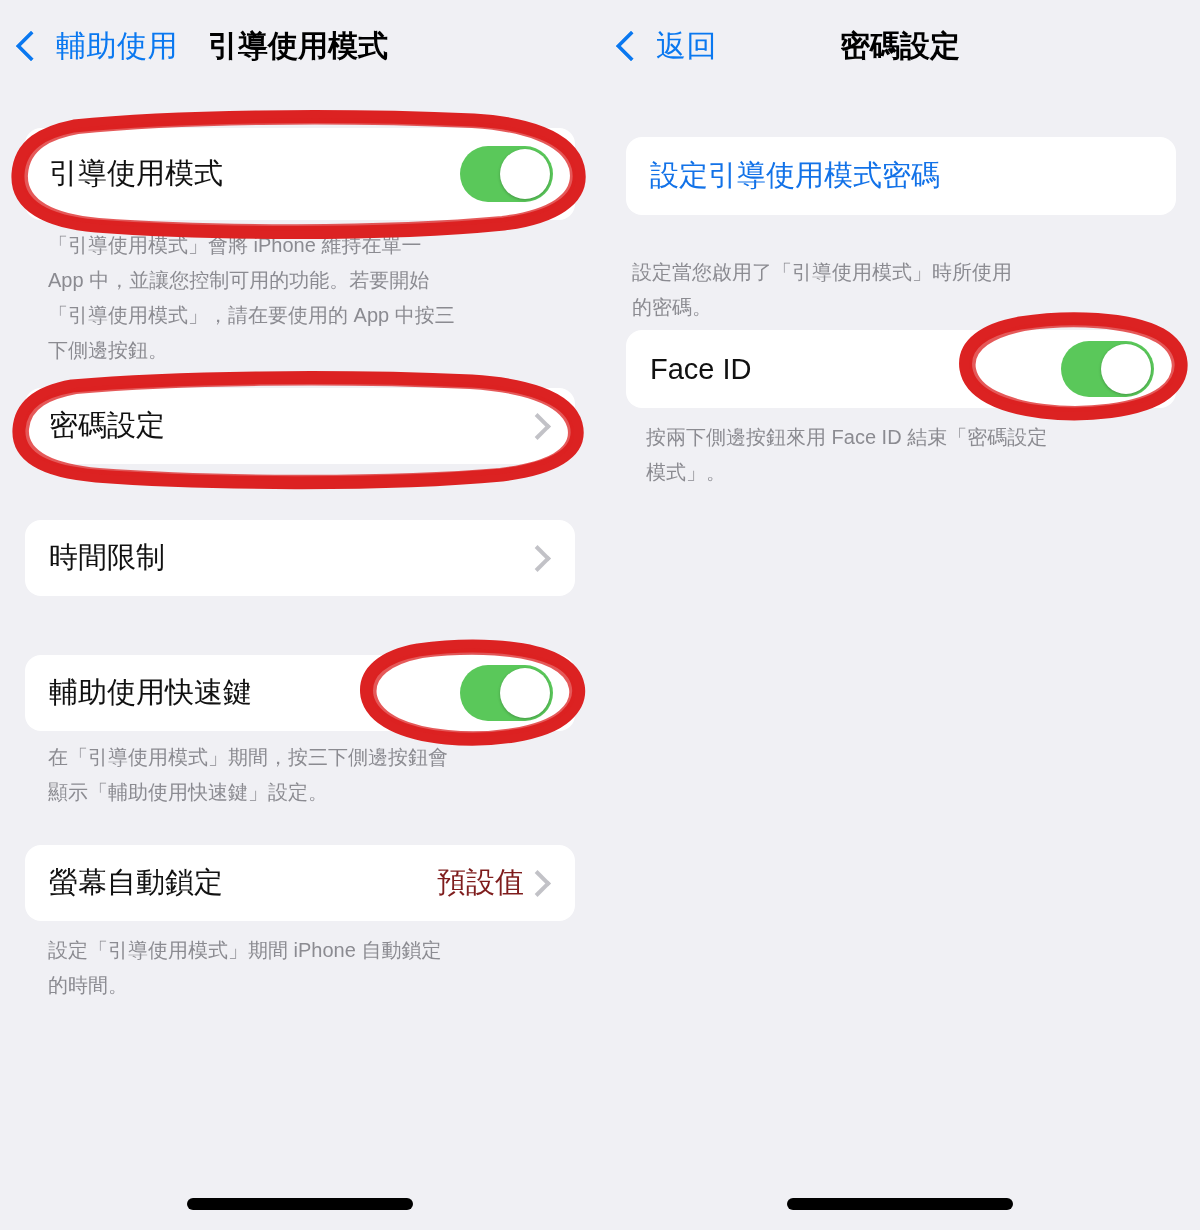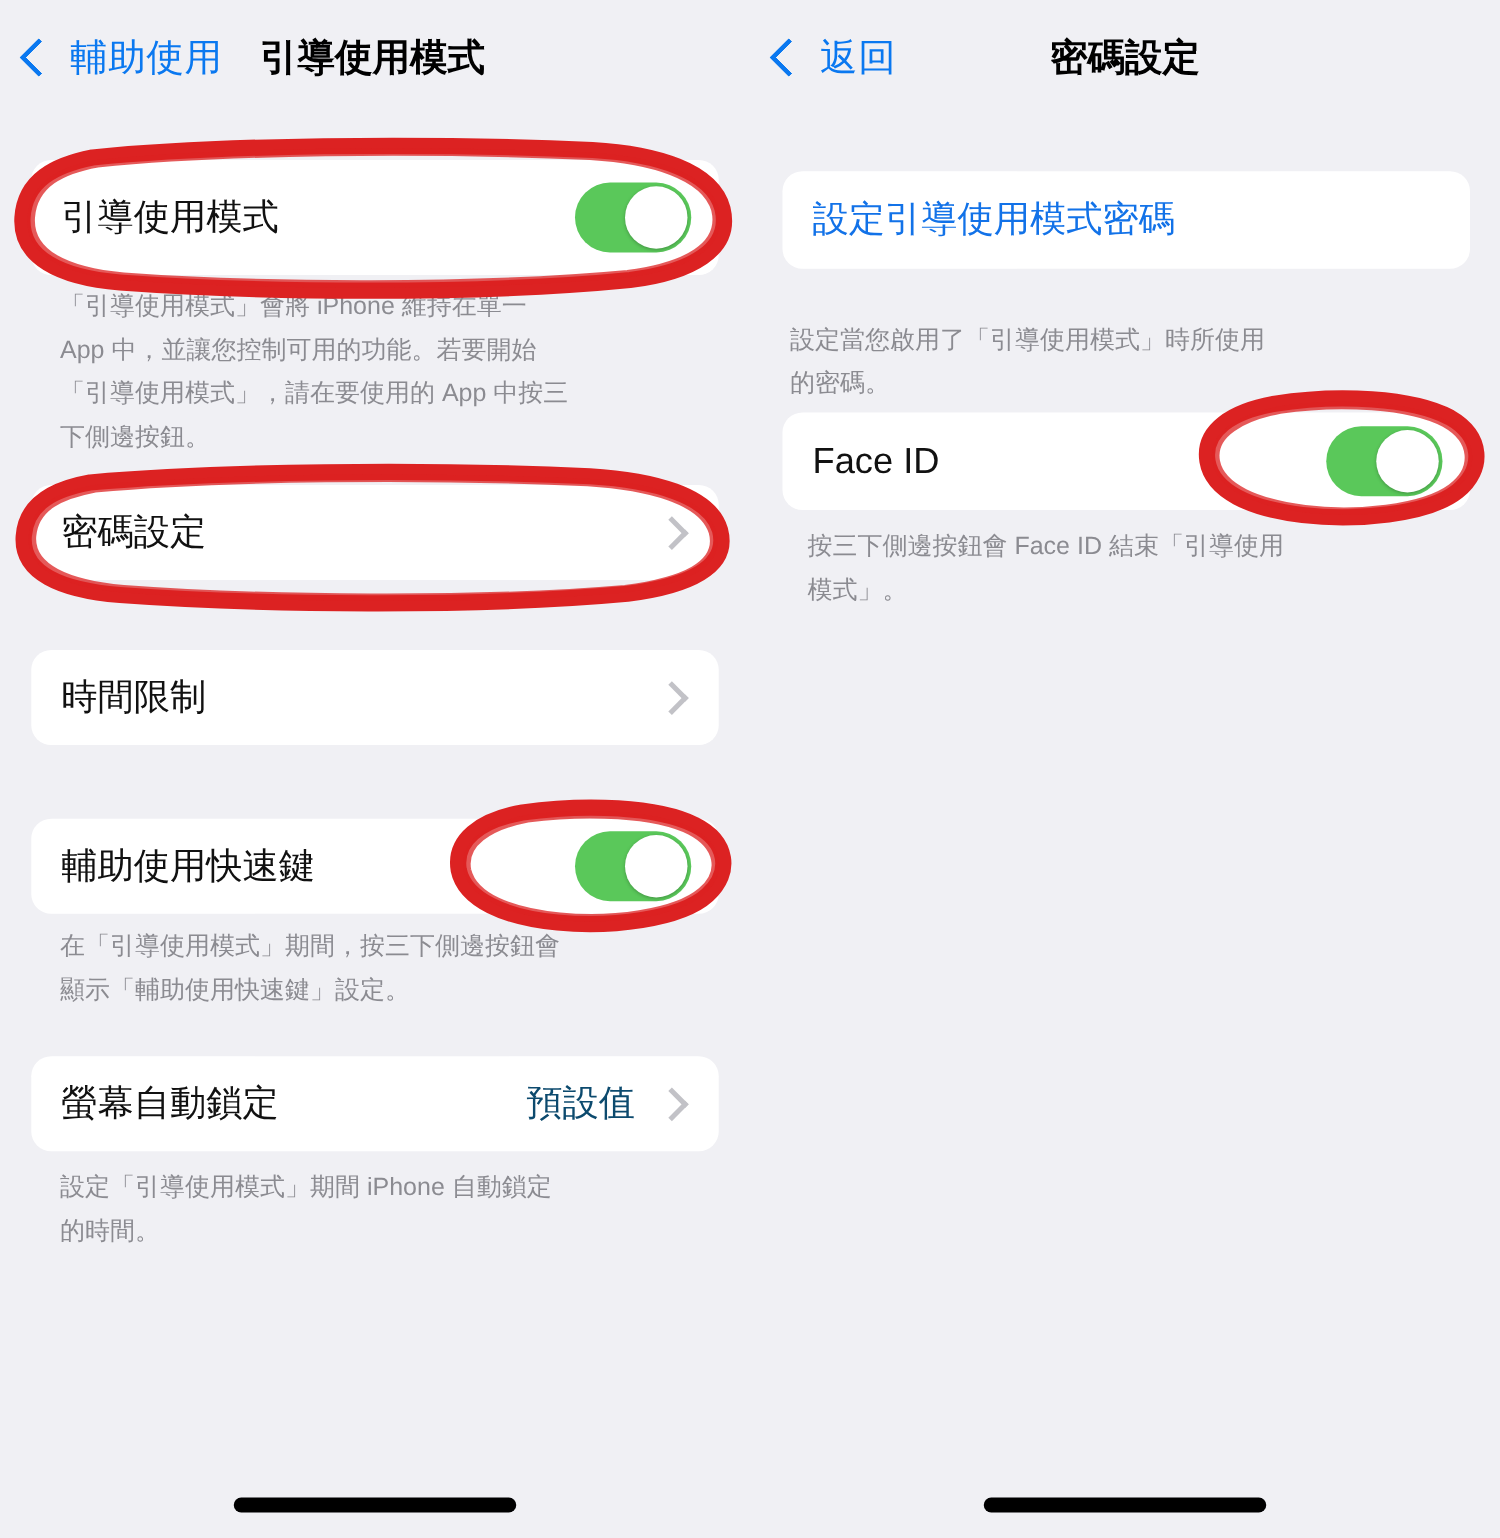--- a/index.html
+++ b/index.html
@@ -62,22 +62,22 @@
     padding:0 22px 0 24px;
     box-sizing:border-box;
   }
   .row-label{
     font-size:29px;color:#111;
     white-space:nowrap;
   }
   .row-label.link{color:#1272e8;}
   .row-spacer{flex:1 1 auto;}
   .row-value{
-    font-size:29px;color:#0c4a6e;
-    margin-right:20px;white-space:nowrap;
+    font-size:29px;color:#7f1d1d;
+    margin-right:4px;white-space:nowrap;
   }
   .chev-right{
     display:inline-block;
     width:15px;height:15px;
     border-top:4px solid #c2c2c7;
     border-right:4px solid #c2c2c7;
     transform:rotate(45deg);
     margin-right:6px;
   }
 
@@ -237,21 +237,21 @@
 
   <div class="card" style="left:26px;top:330px;width:550px;height:78px;padding-left:16px;">
     <div class="row">
       <span class="row-label">Face ID</span>
       <span class="row-spacer"></span>
       <span class="toggle">
         <span class="knob"></span>
       </span>
     </div>
   </div>
-  <div class="footer" style="left:46px;top:420px;width:520px;">按三下側邊按鈕會 Face ID 結束「引導使用
+  <div class="footer" style="left:46px;top:420px;width:520px;">按兩下側邊按鈕來用 Face ID 結束「密碼設定
 模式」。</div>
 
   <div class="annot" style="left:358px;top:313px;width:232px;height:108px;">
     <svg width="232" height="108" viewBox="0 0 232 108">
       <path d="M62 10 C112 2 172 5 202 21 C228 36 230 62 208 80 C184 99 126 104 84 99
                C42 94 12 80 8 56 C4 31 28 16 62 10 Z" fill="none" stroke="#dc2222" stroke-width="13" stroke-linecap="round" stroke-linejoin="round"></path>
       <path d="M66 15 C114 8 170 11 198 26 C221 39 223 62 203 77 C180 94 126 99 86 94
                C48 89 19 77 15 56 C11 34 36 21 66 15 Z" fill="none" stroke="#dc2222" stroke-width="6" stroke-linecap="round" stroke-linejoin="round" opacity="0.75"></path>
     </svg>
   </div>

